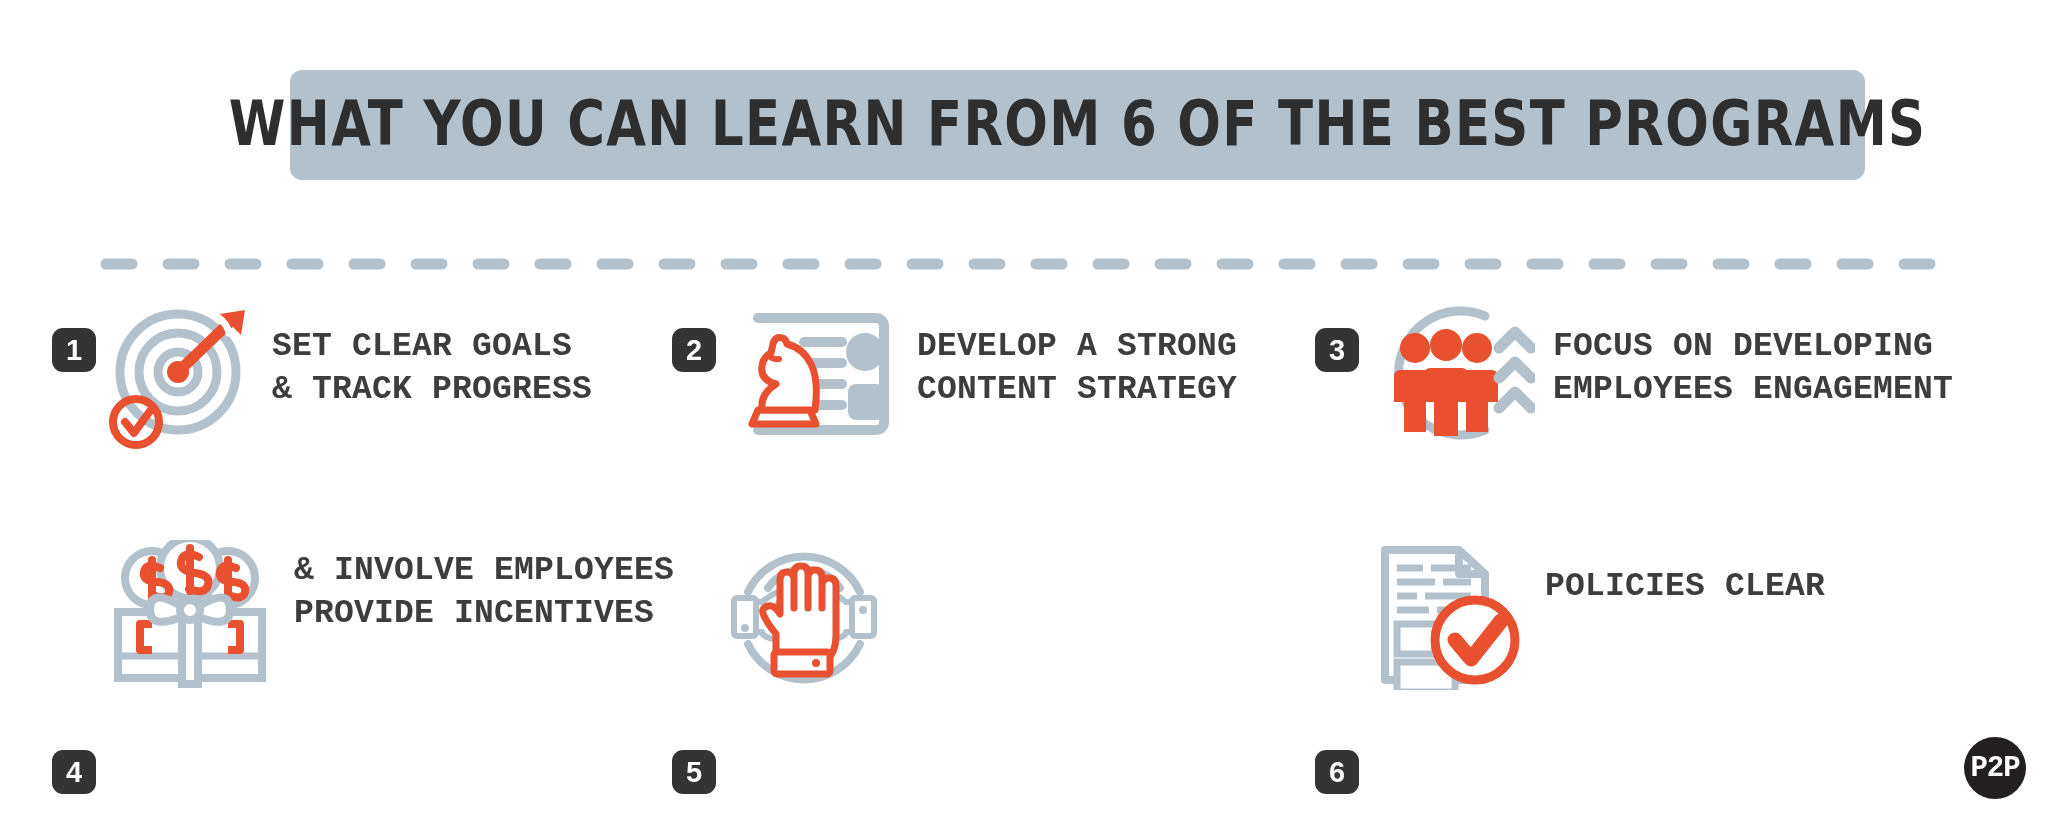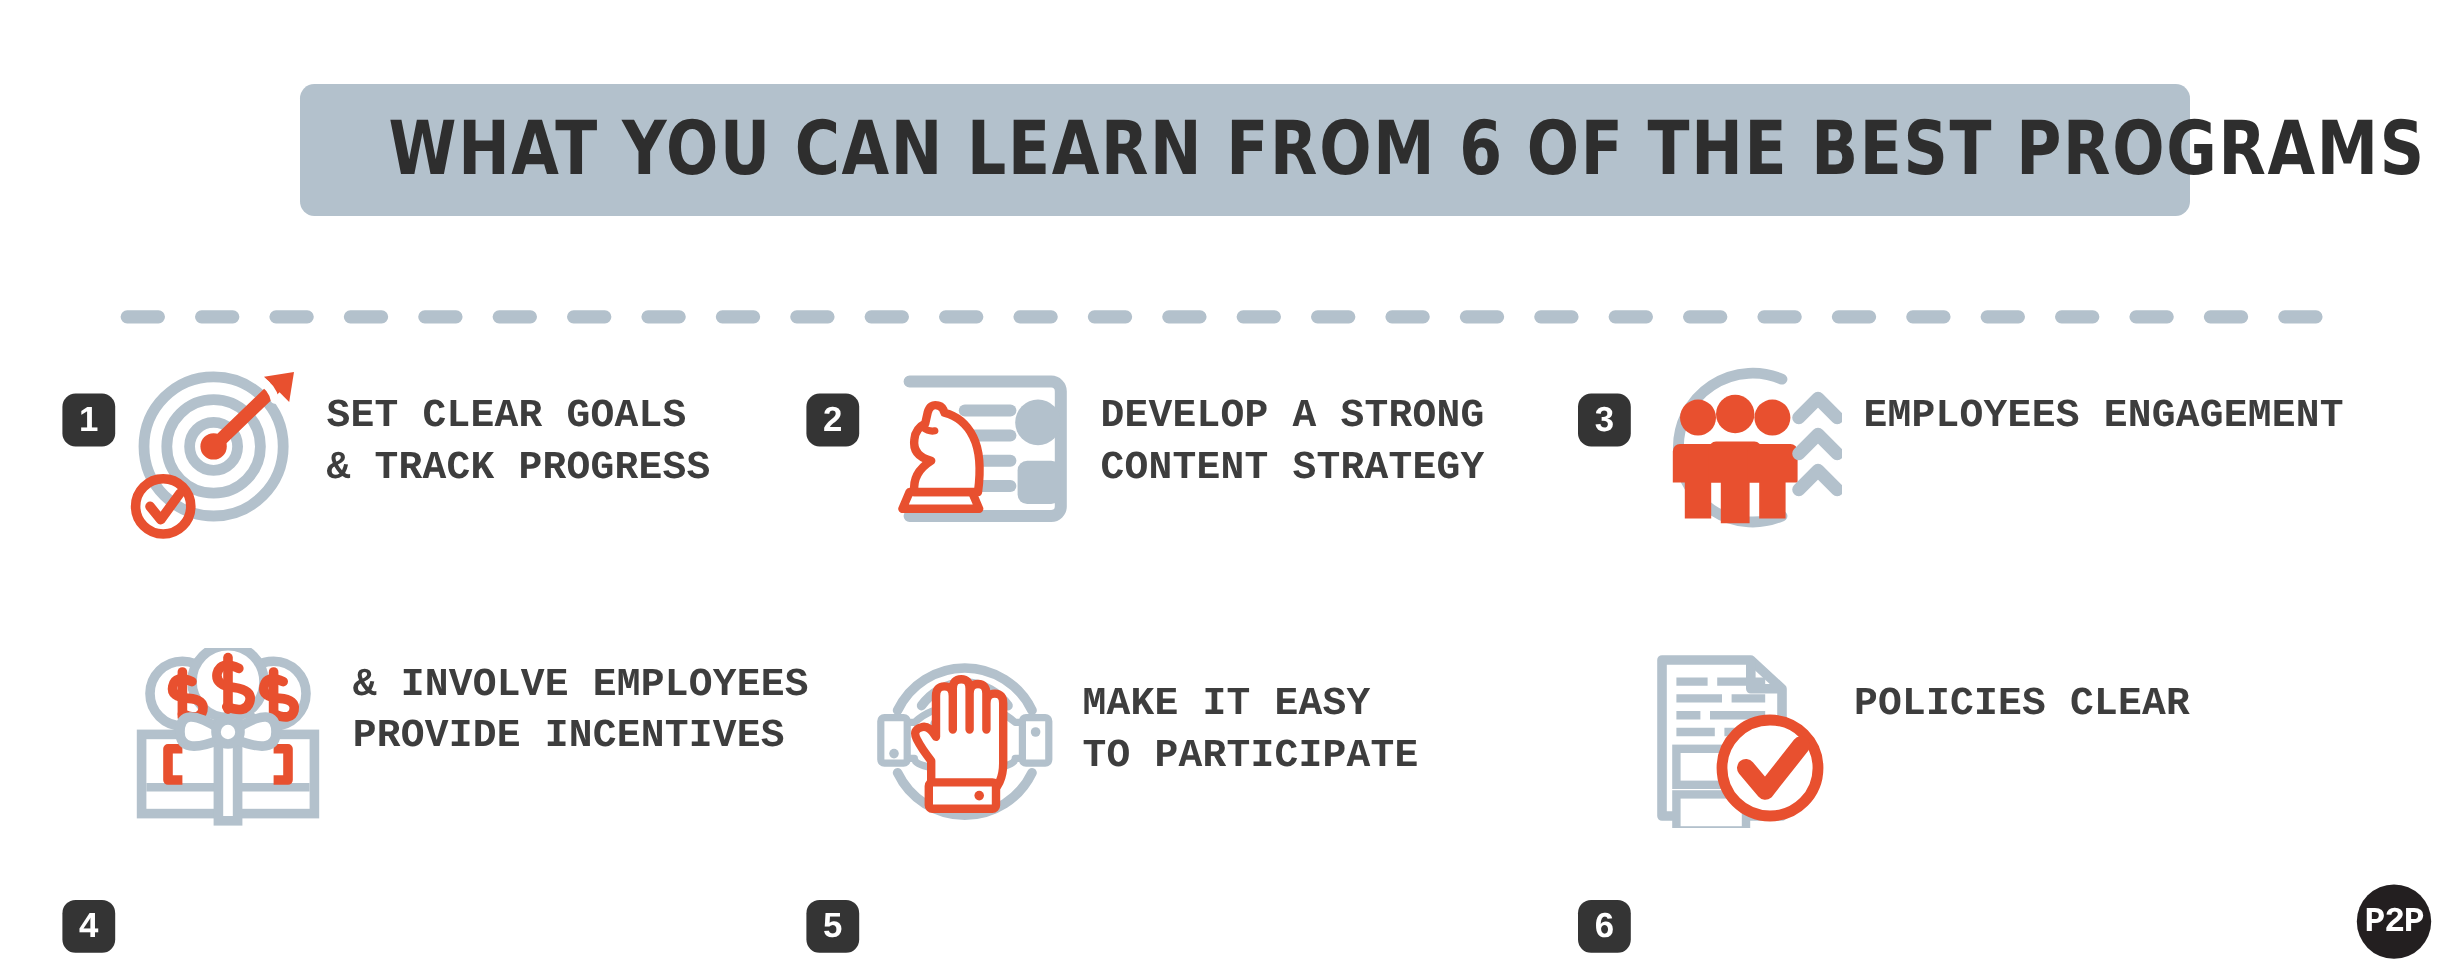--- a/index.html
+++ b/index.html
@@ -23,21 +23,22 @@
     width: 1575px;
     height: 110px;
   }
   .title-bar {
     width: 100%;
     height: 100%;
     background: #b3c1cc;
     border-radius: 12px;
     display: flex;
     align-items: center;
-    justify-content: flex-start;
+    justify-content: center;
+    margin-left: 40px;
   }
   .title-text {
     font-family: "DejaVu Sans Condensed", "Liberation Sans Narrow", "Liberation Sans", sans-serif;
     font-weight: bold;
     font-size: 62px;
     letter-spacing: 1.5px;
     color: #2e2e2e;
     transform: scaleX(0.92);
     white-space: nowrap;
     line-height: 1;
@@ -225,20 +226,21 @@
           <path d="M95 70 h30 a6 6 0 0 1 6 6 v26 h-10 v30 h-22 v-30 h-10 v-26 a6 6 0 0 1 6 -6 z"></path>
         </g>
         <g fill="none" stroke="#b3c1cc" stroke-width="11" stroke-linecap="round" stroke-linejoin="round">
           <path d="M132 48 l16 -16 l16 16"></path>
           <path d="M132 78 l16 -16 l16 16"></path>
           <path d="M132 108 l16 -16 l16 16"></path>
         </g>
       </svg>
     </div>
     <div class="label">
+      <span class="ln">FOCUS ON DEVELOPING</span>
       <span class="ln">EMPLOYEES ENGAGEMENT</span>
     </div>
   </div>
 
   <div class="item row2 col1">
     <div class="badge-slot">
       <div class="badge badge-bot">4</div>
     </div>
     <div class="icon-slot">
       <svg width="172" height="150" viewBox="0 0 172 150">
@@ -297,24 +299,20 @@
         <g fill="#ffffff" stroke="#e8502f" stroke-width="7" stroke-linejoin="round" stroke-linecap="round">
           <path d="M52 112 v-18 q-8 -10 -12 -18 q-4 -8 4 -10 q6 -2 12 8
                    v-34 q0 -8 7 -8 q7 0 7 8 v28
                    v-34 q0 -8 7 -8 q7 0 7 8 v34
                    v-30 q0 -8 7 -8 q7 0 7 8 v30
                    v-22 q0 -8 7 -8 q7 0 7 8 v50 q0 18 -12 26 v2 z"></path>
           <rect x="50" y="112" width="56" height="22" rx="3"></rect>
         </g>
         <circle cx="92" cy="123" r="4" fill="#e8502f"></circle>
       </svg>
-    </div>
-    <div class="label">
-      <span class="ln">MAKE IT EASY</span>
-      <span class="ln">TO PARTICIPATE</span>
     </div>
   </div>
 
   <div class="item row2 col3">
     <div class="badge-slot">
       <div class="badge badge-bot">6</div>
     </div>
     <div class="icon-slot">
       <svg width="160" height="150" viewBox="0 0 160 150">
         <path d="M18 10 H92 L118 34 V140 H18 Z" fill="#ffffff" stroke="#b3c1cc" stroke-width="8" stroke-linejoin="round"></path>

